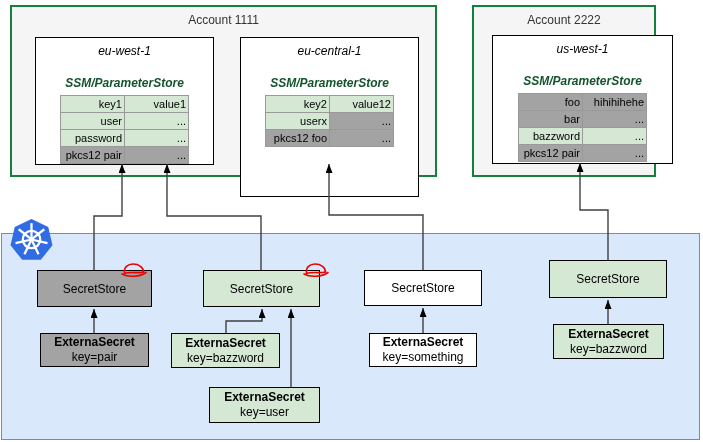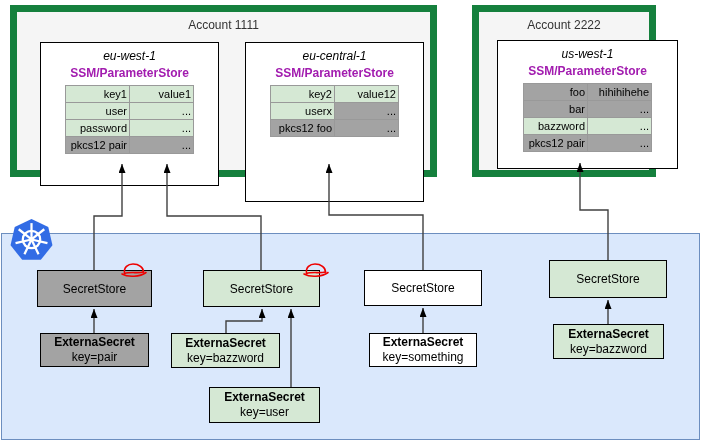--- a/index.html
+++ b/index.html
@@ -1,25 +1,25 @@
 <!DOCTYPE html>
 <html><head>
 <meta charset="utf-8">
 <style>
   html,body{margin:0;padding:0;background:#ffffff;font-family:"Liberation Sans",sans-serif;}
   .stage{position:relative;width:703px;height:442px;overflow:hidden;background:#ffffff;}
 
   
-  .account{position:absolute;background:#f5f5f5;border:7px solid #15803d;box-sizing:border-box;}
+  .account{position:absolute;background:#f5f5f5;border:2px solid #15803d;box-sizing:border-box;}
   .account-title{position:absolute;top:6px;left:0;right:0;text-align:center;font-size:12px;color:#333333;}
 
   
   .region{position:absolute;background:#ffffff;border:1px solid #000000;box-sizing:border-box;text-align:center;}
   .region-name{margin-top:6px;font-size:12px;font-style:italic;color:#000;}
-  .store-title{margin-top:3px;font-size:12px;font-weight:bold;color:#a21caf;}
+  .store-title{margin-top:18px;font-size:12px;font-weight:bold;color:#14532d;font-style:italic;}
   .param-table{border-collapse:collapse;margin:5px auto 0 auto;}
   .param-table td{box-sizing:border-box;width:64px;height:17px;padding:0 2px;font-size:11px;text-align:right;
                   border:1px solid #999;color:#000;}
 
   
   [data-variant="green"]{background:#d5e8d4;border-color:#82b366;}
   [data-variant="yellow"]{background:#a3a3a3;border-color:#d6b656;}
   [data-variant="white"]{background:#ffffff;border-color:#000000;}
 
   
@@ -37,21 +37,21 @@
   svg{display:block;}
 </style>
 </head>
 <body>
 
 <div class="stage">
 
   <div class="account" style="left:10px;top:5px;width:427px;height:172px;">
     <div class="account-title">Account 1111</div>
 
-    <div class="region" style="left:23px;top:30px;width:179px;height:144px;">
+    <div class="region" style="left:23px;top:30px;width:179px;height:128px;">
       <div class="region-name">eu-west-1</div>
       <div class="store-title">SSM/ParameterStore</div>
       <table class="param-table">
         <tbody>
             <tr>
           <td data-variant="green">key1</td>
           <td data-variant="green">value1</td>
         </tr>
         <tr>
           <td data-variant="green">user</td>

